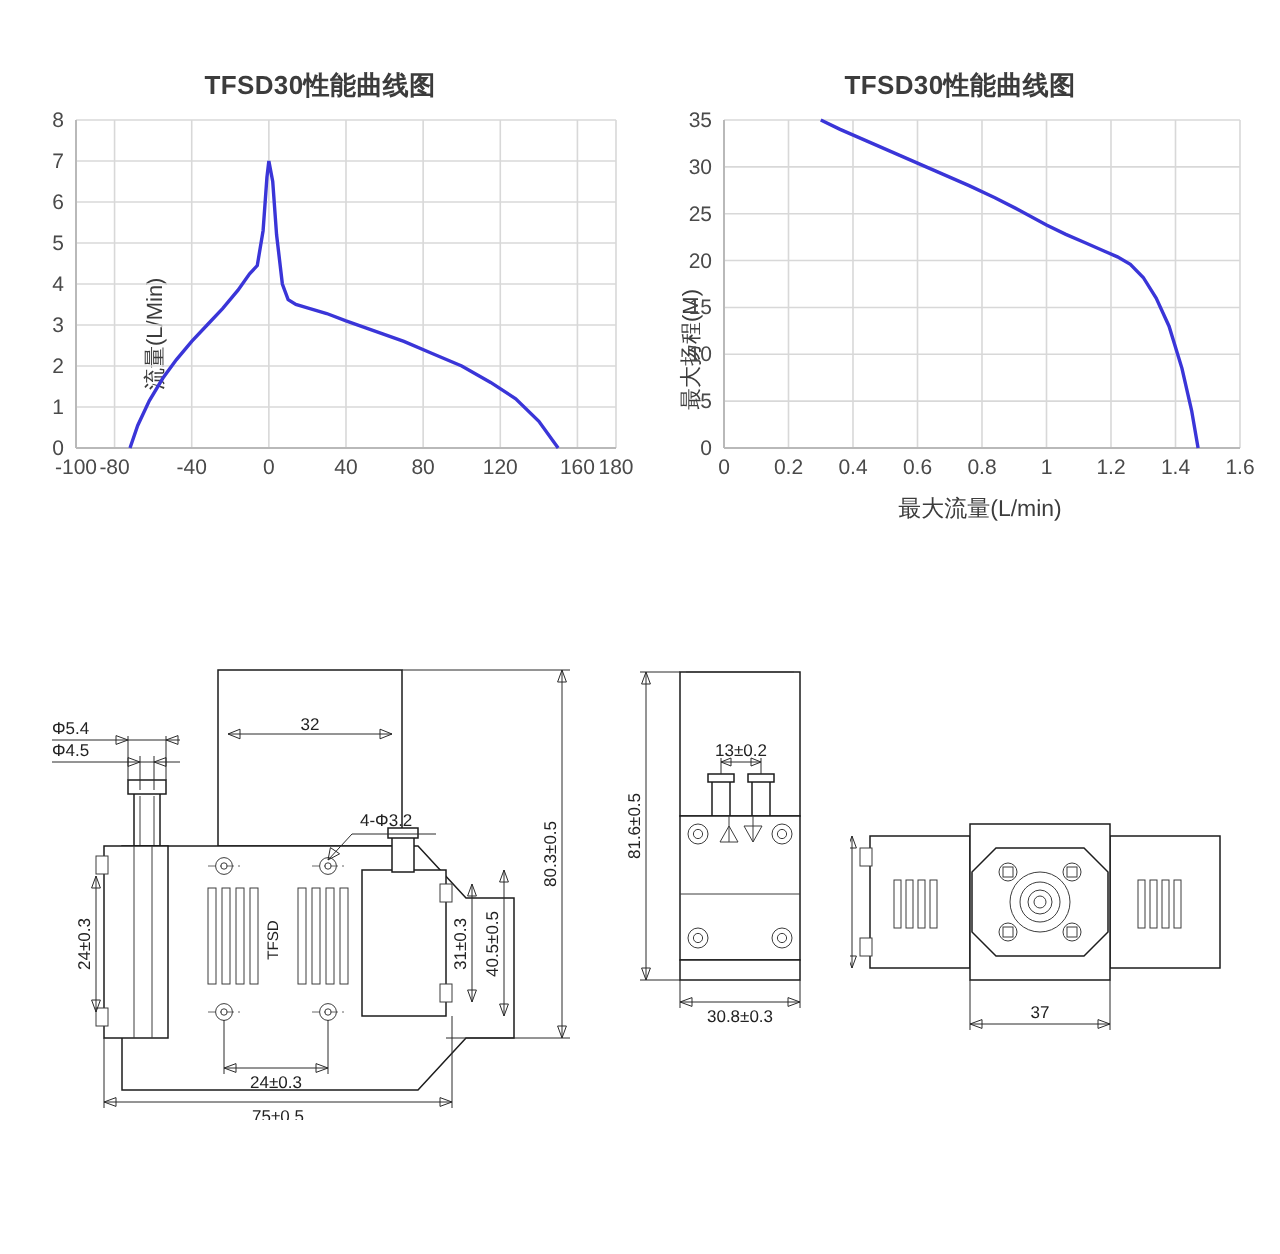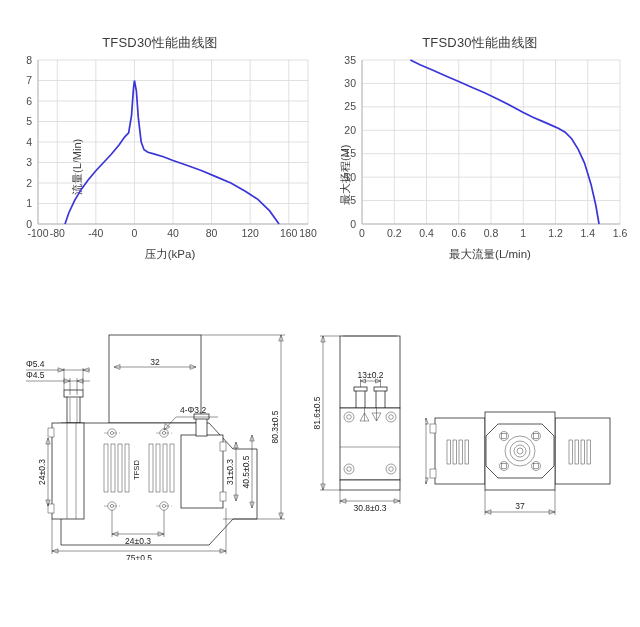--- a/index.html
+++ b/index.html
@@ -7,21 +7,21 @@
     width:640px;height:627px;background:#ffffff;
     font-family:"Liberation Sans","DejaVu Sans",sans-serif;
     color:#3a3a3a;overflow:hidden;position:relative;
   }
   .charts{position:absolute;left:0;top:0;width:640px;height:290px;}
   .chart-box{position:absolute;top:0;width:320px;height:290px;}
   .chart-left{left:0;}
   .chart-right{left:320px;}
   .chart-title{
     position:absolute;top:34px;left:0;width:320px;text-align:center;
-    font-size:13px;color:#3c3c3c;letter-spacing:.2px;
+    font-size:13px;color:#3c3c3c;letter-spacing:.2px;font-weight:bold;
   }
   .chart-svg{position:absolute;left:0;top:52px;}
   .axis-label-x{
     position:absolute;width:320px;text-align:center;font-size:11.5px;color:#3c3c3c;
   }
   .axis-label-y{
     position:absolute;font-size:11px;color:#3c3c3c;
     transform:rotate(-90deg);transform-origin:left top;white-space:nowrap;
   }
   .tick{font-size:10.5px;fill:#4a4a4a;font-family:"Liberation Sans",sans-serif;}
@@ -43,21 +43,20 @@
   .fillw{fill:#ffffff;}
 </style>
 </head>
 <body>
 
 <div class="charts">
 
   <div class="chart-box chart-left">
     <div class="chart-title">TFSD30性能曲线图</div>
     <div class="axis-label-y" style="left:70px;top:195px;">流量(L/Min)</div>
-    <div class="axis-label-x" style="left:10px;top:247px;">压力(kPa)</div>
     <svg class="chart-svg" id="svg-left" width="320" height="195">
         <line x1="38" y1="8" x2="38" y2="172" class="grid"></line>
         <line x1="57.285714285714285" y1="8" x2="57.285714285714285" y2="172" class="grid"></line>
         <line x1="95.85714285714286" y1="8" x2="95.85714285714286" y2="172" class="grid"></line>
         <line x1="134.42857142857144" y1="8" x2="134.42857142857144" y2="172" class="grid"></line>
         <line x1="173" y1="8" x2="173" y2="172" class="grid"></line>
         <line x1="211.57142857142858" y1="8" x2="211.57142857142858" y2="172" class="grid"></line>
         <line x1="250.14285714285714" y1="8" x2="250.14285714285714" y2="172" class="grid"></line>
         <line x1="288.7142857142857" y1="8" x2="288.7142857142857" y2="172" class="grid"></line>
         <line x1="308" y1="8" x2="308" y2="172" class="grid"></line>

